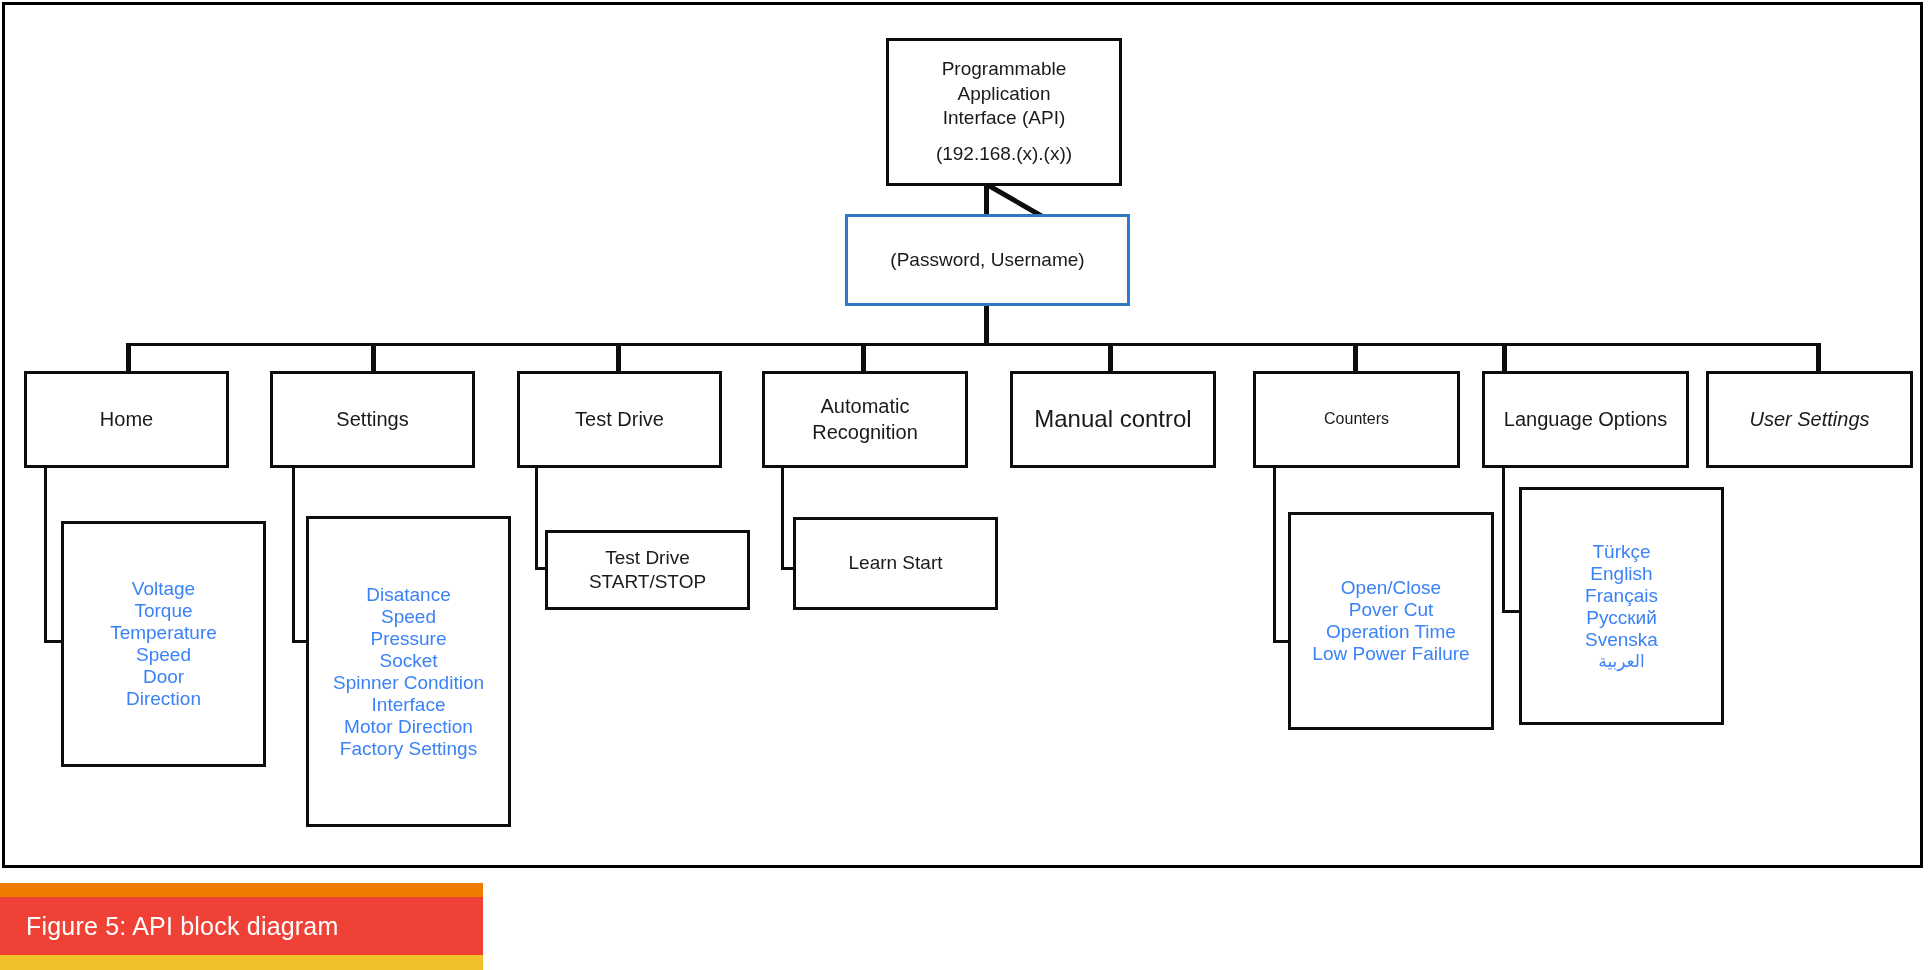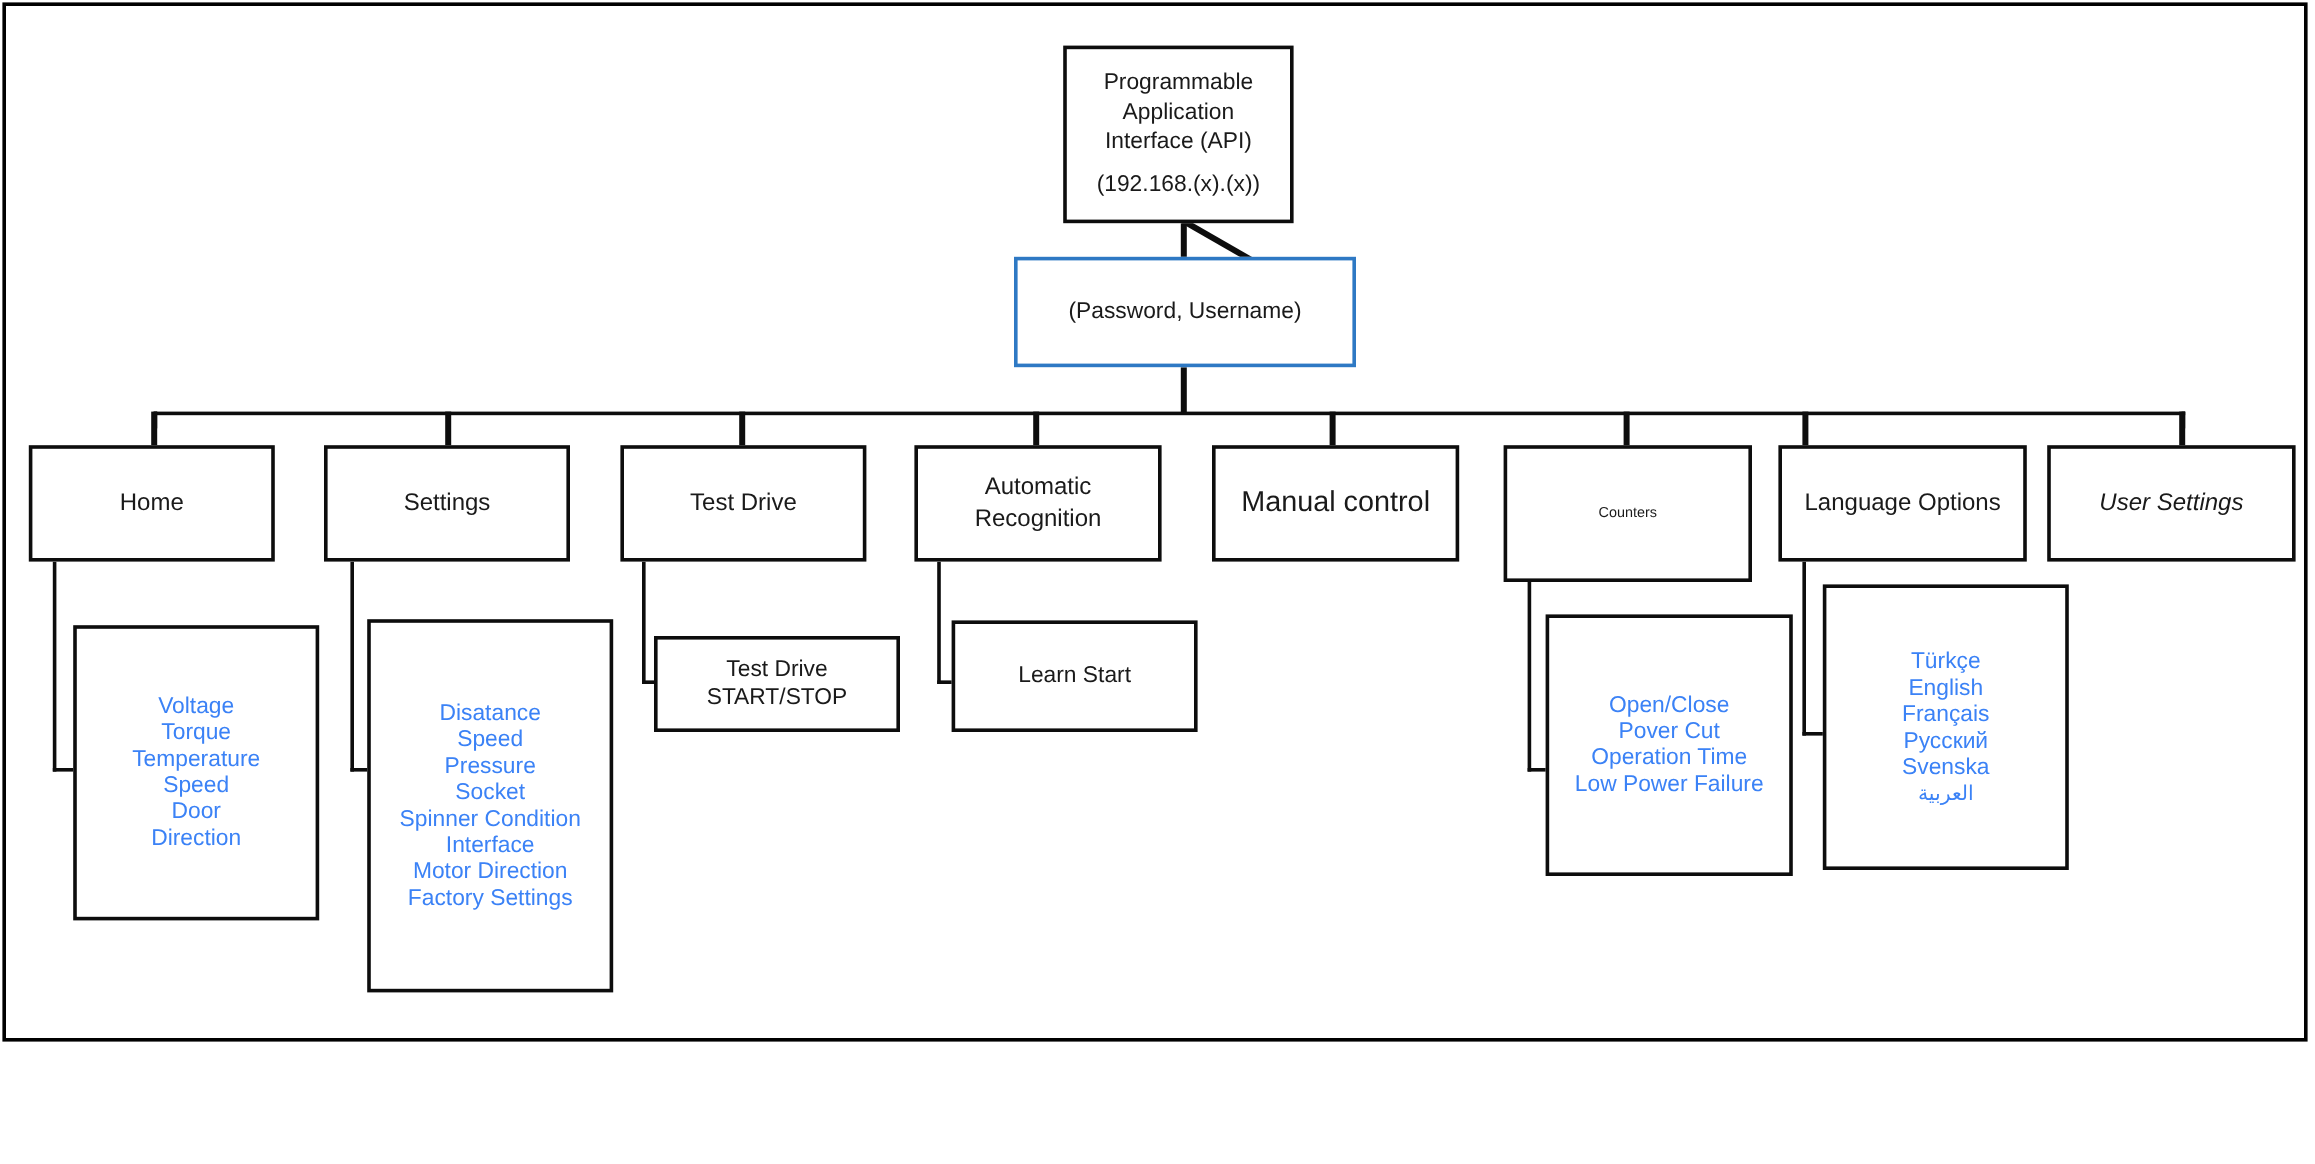--- a/index.html
+++ b/index.html
@@ -151,21 +151,21 @@
 </style>
 </head>
 <body>
 
 <div id="page">
 
   <div class="page-border"></div>
 
   <div class="diagram">
 
-    <div class="node" style="left:886px; top:38px; width:192px; height:148px; font-size:19px;">
+    <div class="node" style="left:886px; top:38px; width:236px; height:148px; font-size:19px;">
       <span class="txt">
         <span class="line">Programmable</span>
         <span class="line">Application</span>
         <span class="line">Interface (API)</span>
         <span class="line" style="margin-top:12px;">(192.168.(x).(x))</span>
       </span>
     </div>
 
     <div class="conn" style="left:984px; top:186px; width:5px; height:32px;"></div>
 
@@ -206,21 +206,21 @@
       <span class="txt">
         <span class="line">Automatic</span>
         <span class="line">Recognition</span>
       </span>
     </div>
 
     <div class="node" style="left:1010px; top:371px; width:206px; height:97px; font-size:24px;">
       <span class="txt">Manual control</span>
     </div>
 
-    <div class="node" style="left:1253px; top:371px; width:207px; height:114px; font-size:12px;">
+    <div class="node" style="left:1253px; top:371px; width:207px; height:97px; font-size:16px;">
       <span class="txt">Counters</span>
     </div>
 
     <div class="node" style="left:1482px; top:371px; width:207px; height:97px; font-size:20px;">
       <span class="txt">Language Options</span>
     </div>
 
     <div class="node" style="left:1706px; top:371px; width:207px; height:97px; font-size:20px;font-style:italic;">
       <span class="txt">User Settings</span>
     </div>
@@ -279,14 +279,21 @@
       <span class="item">Türkçe</span>
       <span class="item">English</span>
       <span class="item">Français</span>
       <span class="item">Русский</span>
       <span class="item">Svenska</span>
       <span class="item" style="font-size:17px;">العربية</span>
     </div>
 
   </div>
 
+  <div class="caption-wrap">
+    <div class="caption-stripe-top"></div>
+    <div class="caption-main">
+      <span class="caption-text">Figure 5: API block diagram</span>
+    </div>
+    <div class="caption-stripe-bottom"></div>
+  </div>
 
 </div>
 
 </body></html>

